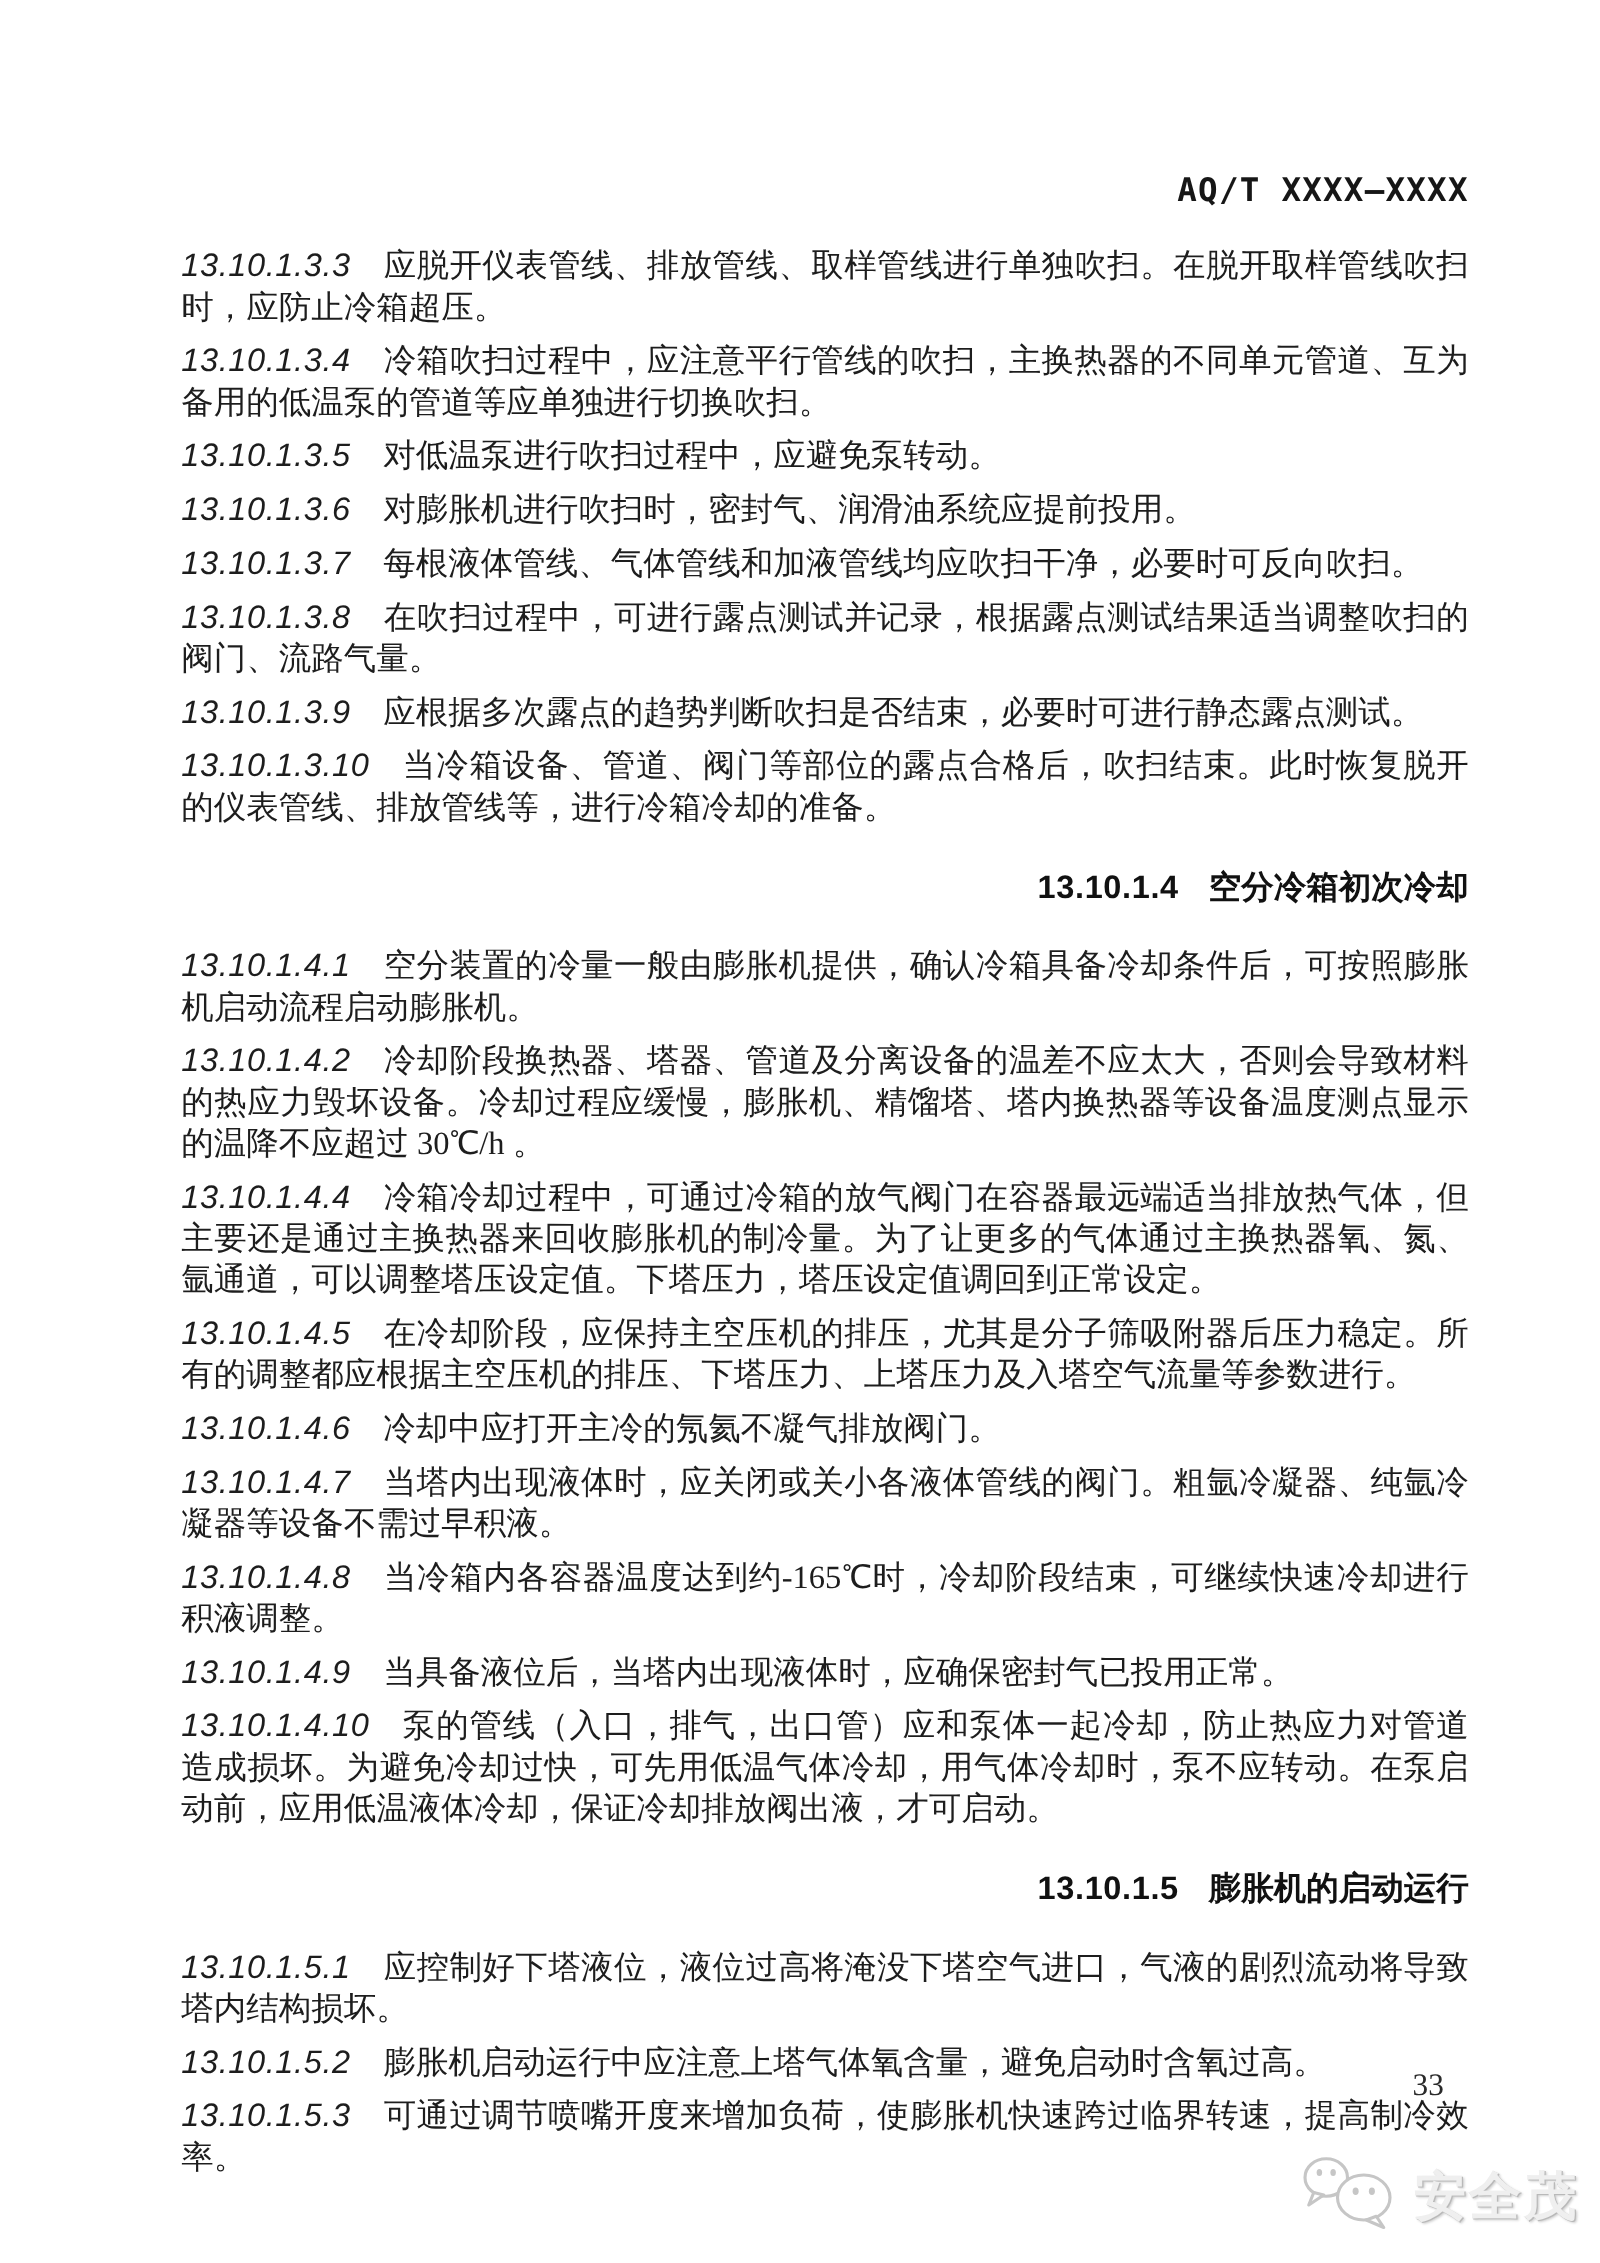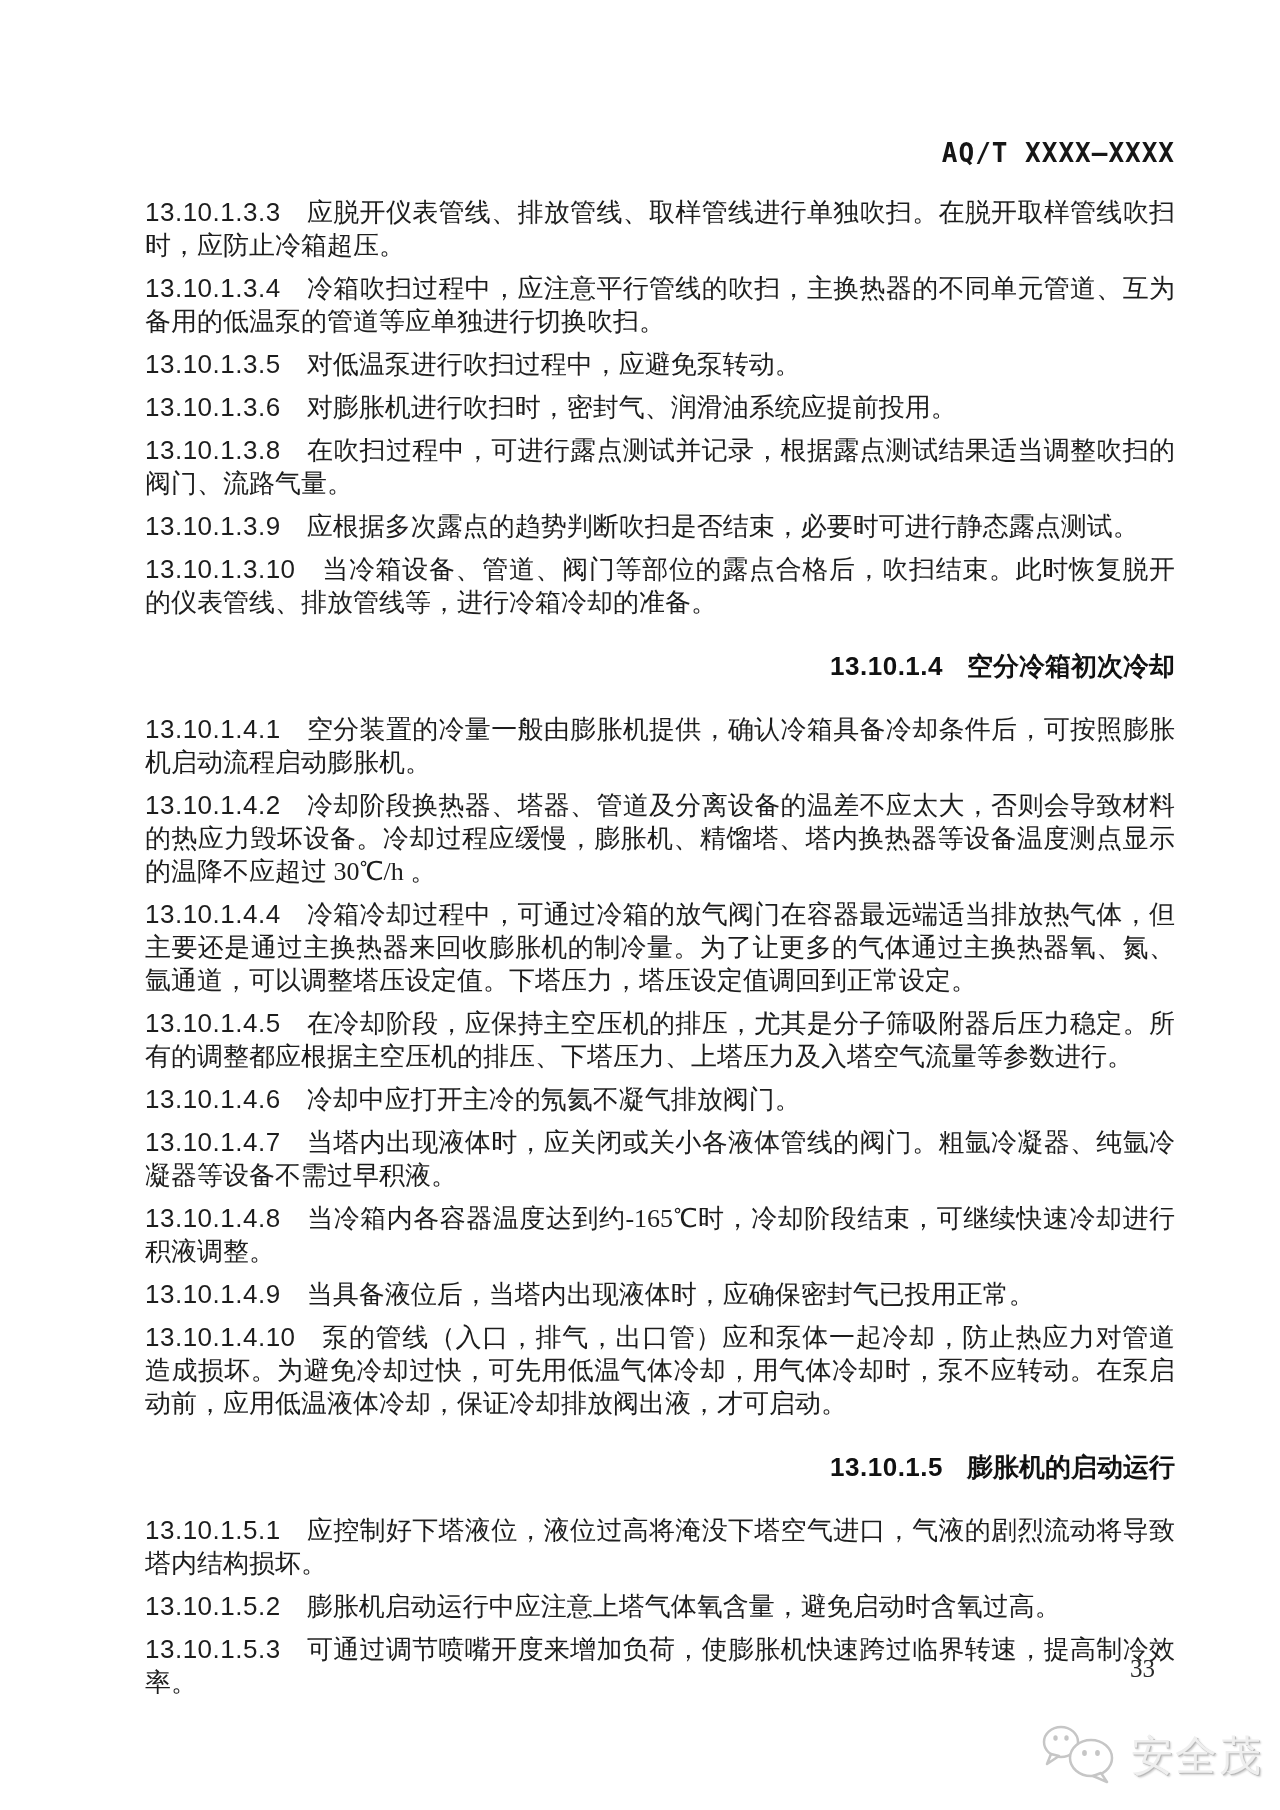--- a/index.html
+++ b/index.html
@@ -40,20 +40,21 @@
     font-size: 26px;
     line-height: 33px;
     text-align: justify;
     color: #1d1d1d;
   }
   .clause .num {
     font-family: "Liberation Sans", "DejaVu Sans", sans-serif;
     letter-spacing: 0.5px;
     margin-right: 26px;
     white-space: nowrap;
+    font-style: italic;
   }
   .heading {
     margin: 30px 0 30px 0;
     font-size: 26px;
     line-height: 34px;
     font-family: "Liberation Sans", "DejaVu Sans", sans-serif;
     font-weight: bold;
     color: #111111;
     text-align: right;
   }
@@ -76,21 +77,21 @@
     position: absolute;
     top: 1722px;
     right: 32px;
     display: flex;
     align-items: center;
     gap: 8px;
   }
   .watermark-text {
     font-family: "Liberation Sans", "DejaVu Sans", sans-serif;
     font-size: 42px;
-    font-weight: normal;
+    font-weight: bold;
     color: #efefef;
     text-shadow: 1px 1px 0 #b9b9b9, 2px 2px 2px #cfcfcf;
     letter-spacing: 2px;
   }
   .wm-icon {
     display: inline-block;
   }
 </style>
 </head>
 <body>
@@ -100,20 +101,21 @@
   <div class="doc-header">
     <span>AQ/T XXXX—XXXX</span>
   </div>
 
   <div class="content">
 
   <p class="clause"><span class="num">13.10.1.3.3</span><span class="txt">应脱开仪表管线、排放管线、取样管线进行单独吹扫。在脱开取样管线吹扫时，应防止冷箱超压。</span></p>
       <p class="clause"><span class="num">13.10.1.3.4</span><span class="txt">冷箱吹扫过程中，应注意平行管线的吹扫，主换热器的不同单元管道、互为备用的低温泵的管道等应单独进行切换吹扫。</span></p>
       <p class="clause"><span class="num">13.10.1.3.5</span><span class="txt">对低温泵进行吹扫过程中，应避免泵转动。</span></p>
       <p class="clause"><span class="num">13.10.1.3.6</span><span class="txt">对膨胀机进行吹扫时，密封气、润滑油系统应提前投用。</span></p>
+      <p class="clause"><span class="num">13.10.1.3.7</span><span class="txt">每根液体管线、气体管线和加液管线均应吹扫干净，必要时可反向吹扫。</span></p>
       <p class="clause"><span class="num">13.10.1.3.8</span><span class="txt">在吹扫过程中，可进行露点测试并记录，根据露点测试结果适当调整吹扫的阀门、流路气量。</span></p>
       <p class="clause"><span class="num">13.10.1.3.9</span><span class="txt">应根据多次露点的趋势判断吹扫是否结束，必要时可进行静态露点测试。</span></p>
       <p class="clause"><span class="num">13.10.1.3.10</span><span class="txt">当冷箱设备、管道、阀门等部位的露点合格后，吹扫结束。此时恢复脱开的仪表管线、排放管线等，进行冷箱冷却的准备。</span></p>
       <h3 class="heading"><span class="num">13.10.1.4</span><span class="txt">空分冷箱初次冷却</span></h3>
       <p class="clause"><span class="num">13.10.1.4.1</span><span class="txt">空分装置的冷量一般由膨胀机提供，确认冷箱具备冷却条件后，可按照膨胀机启动流程启动膨胀机。</span></p>
       <p class="clause"><span class="num">13.10.1.4.2</span><span class="txt">冷却阶段换热器、塔器、管道及分离设备的温差不应太大，否则会导致材料的热应力毁坏设备。冷却过程应缓慢，膨胀机、精馏塔、塔内换热器等设备温度测点显示的温降不应超过 30℃/h 。</span></p>
       <p class="clause"><span class="num">13.10.1.4.4</span><span class="txt">冷箱冷却过程中，可通过冷箱的放气阀门在容器最远端适当排放热气体，但主要还是通过主换热器来回收膨胀机的制冷量。为了让更多的气体通过主换热器氧、氮、氩通道，可以调整塔压设定值。下塔压力，塔压设定值调回到正常设定。</span></p>
       <p class="clause"><span class="num">13.10.1.4.5</span><span class="txt">在冷却阶段，应保持主空压机的排压，尤其是分子筛吸附器后压力稳定。所有的调整都应根据主空压机的排压、下塔压力、上塔压力及入塔空气流量等参数进行。</span></p>
       <p class="clause"><span class="num">13.10.1.4.6</span><span class="txt">冷却中应打开主冷的氖氦不凝气排放阀门。</span></p>
       <p class="clause"><span class="num">13.10.1.4.7</span><span class="txt">当塔内出现液体时，应关闭或关小各液体管线的阀门。粗氩冷凝器、纯氩冷凝器等设备不需过早积液。</span></p>

